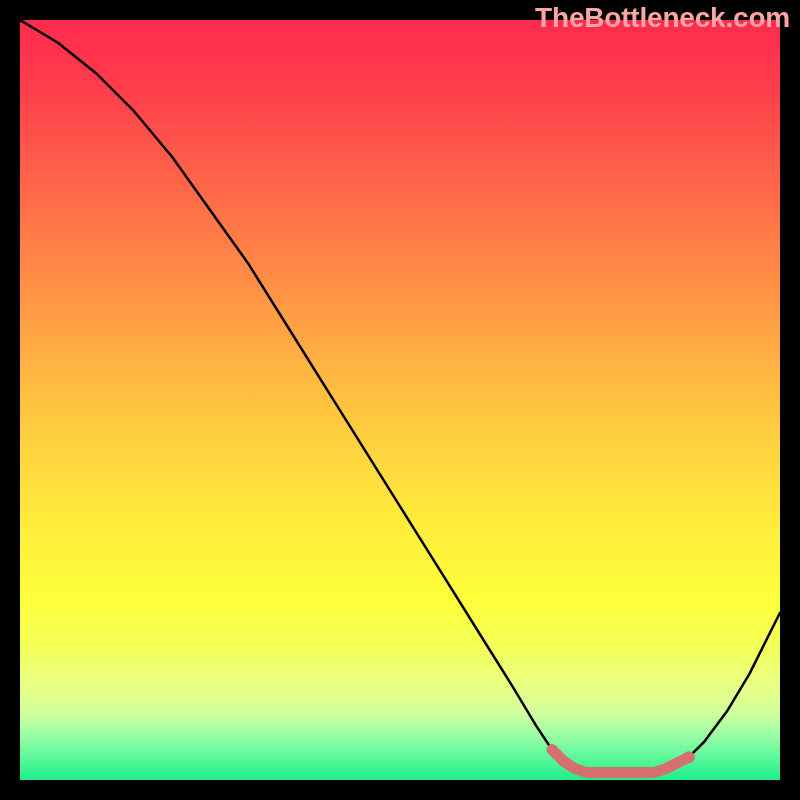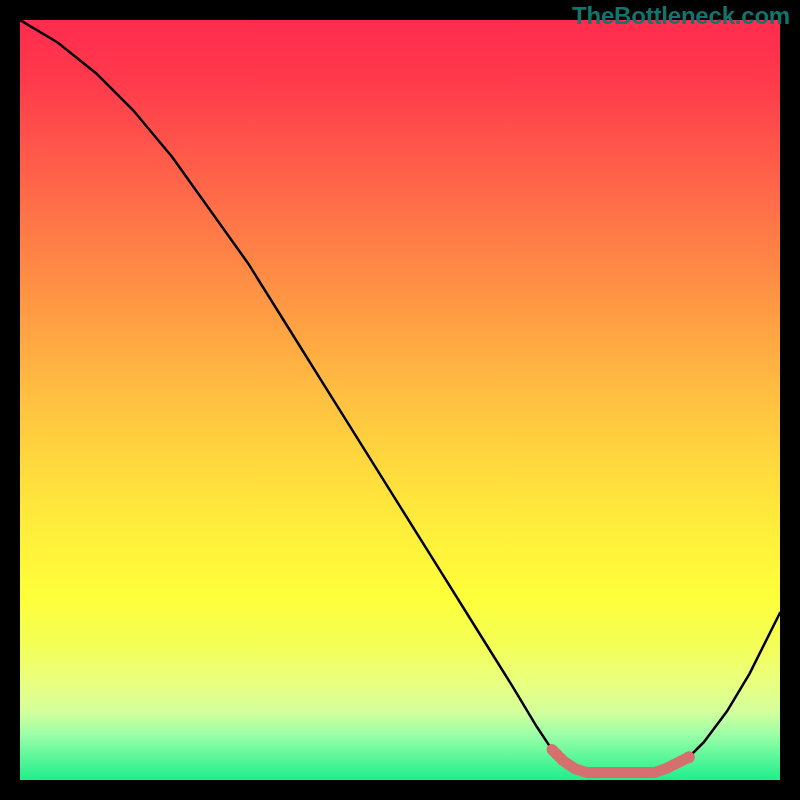--- a/index.html
+++ b/index.html
@@ -8,23 +8,23 @@
     position: relative;
     width: 800px;
     height: 800px;
     background: #000;
   }
   .watermark {
     position: absolute;
     top: 2px;
     right: 10px;
     font-family: Arial, Helvetica, sans-serif;
-    font-size: 24px;
+    font-size: 28px;
     font-weight: 600;
-    color: #0f766e;
+    color: #fca5a5;
     letter-spacing: -0.2px;
     z-index: 4;
   }
   .plot {
     position: absolute;
     left: 20px;
     top: 20px;
     width: 760px;
     height: 760px;
   }

